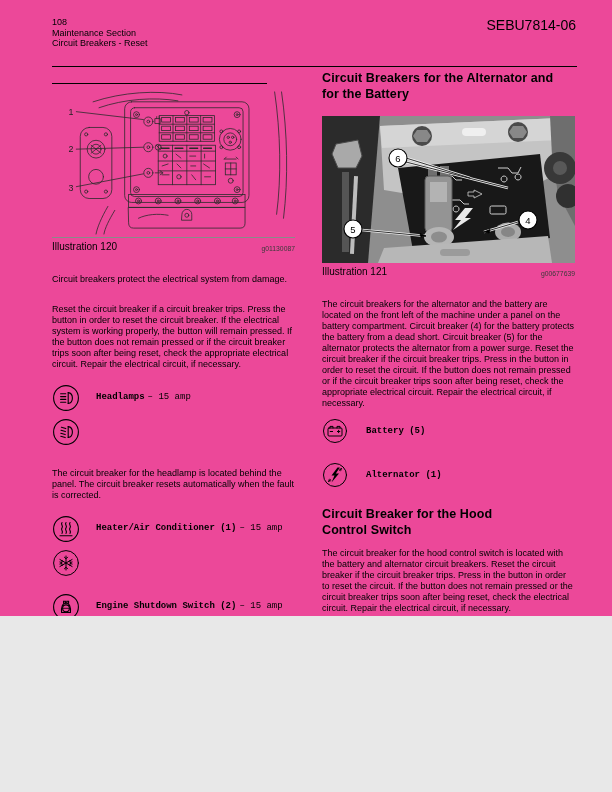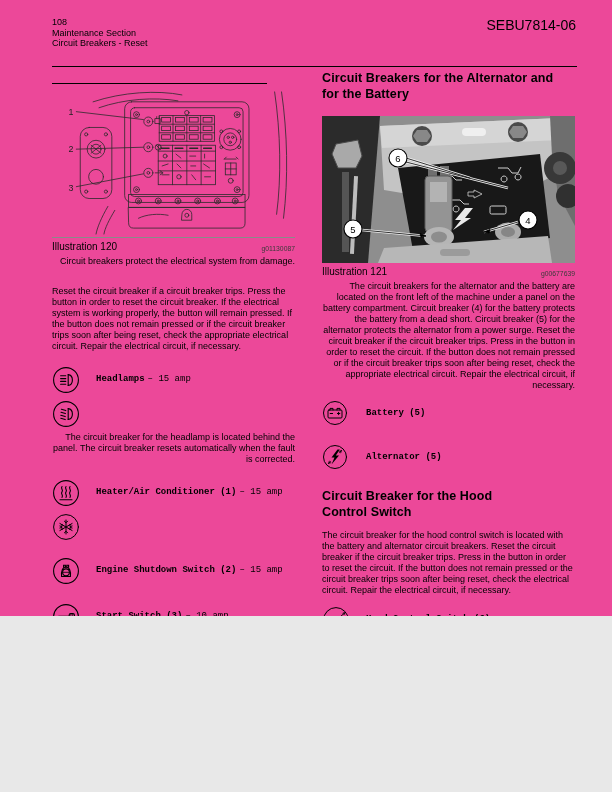--- a/index.html
+++ b/index.html
@@ -20,21 +20,21 @@
 
   .cont-rule { width:215px; border-top:1px solid #000; }
 
   .illustration { display:block; margin-top:4px; }
   .ill-divider { border-top:1px solid #8a8a8a; margin-top:1px; }
   .caption-row { display:flex; justify-content:space-between; align-items:flex-end; margin-top:3px; }
   .cap-label { font-size:10px; }
   .cap-ref   { font-size:6.8px; color:#3a3a3a; }
 
   .para { font-size:9px; line-height:11px; text-align:left; }
-  .p-mt14 { margin-top:4px;text-align:right; }
+  .p-mt14 { margin-top:22px; }
   .p-mt8  { margin-top:19px; }
   .p-mt10 { margin-top:0; }
 
   .heading { font-size:12.5px; font-weight:bold; line-height:16px; letter-spacing:0.1px; }
   .heading-1 { max-width:250px; }
   .heading-2 { max-width:206px; margin-top:18px; }
 
   .entry { display:flex; }
   .entry .icons { width:44px; flex:none; display:flex; flex-direction:column; gap:6px; }
   .entry .elabel { font-size:9px; padding-top:8px;font-family:Liberation Mono, monospace; }
@@ -379,21 +379,21 @@
         <svg class="icon-svg" width="26" height="26" viewBox="0 0 26 26">
           <g stroke="#000" stroke-width="1" fill="none" stroke-linecap="round">
             <circle cx="13" cy="13" r="11.5"></circle>
             <path d="M8.5,17.5 l-2,2 M7.3,17.2 l-0.8,2.3 2.3,-0.8" stroke-width="0.8"></path>
             <path d="M17.5,8.5 l2,-2 M18.7,8.8 l0.8,-2.3 -2.3,0.8" stroke-width="0.8"></path>
           </g>
           <polygon points="15.5,5.5 9.5,13.5 12.5,13.5 9.5,20.5 17,11.5 13.8,11.5 17.8,5.5" fill="#000"></polygon>
         </svg>
       </div>
       <div class="elabel">
-        <b>Alternator (5)</b>
+        <b>Alternator (1)</b>
       </div>
     </div>
 
     <h2 class="heading heading-2">Circuit Breaker for the Hood Control Switch</h2>
 
     <p class="para p-mt10">The circuit breaker for the hood control switch is located with the battery and alternator circuit breakers. Reset the circuit breaker if the circuit breaker trips. Press in the button in order to reset the circuit. If the button does not remain pressed or the circuit breaker trips soon after being reset, check the electrical circuit. Repair the electrical circuit, if necessary.</p>
 
     <div class="entry e-mt10">
       <div class="icons">
         <svg class="icon-svg" width="28" height="28" viewBox="0 0 28 28">

